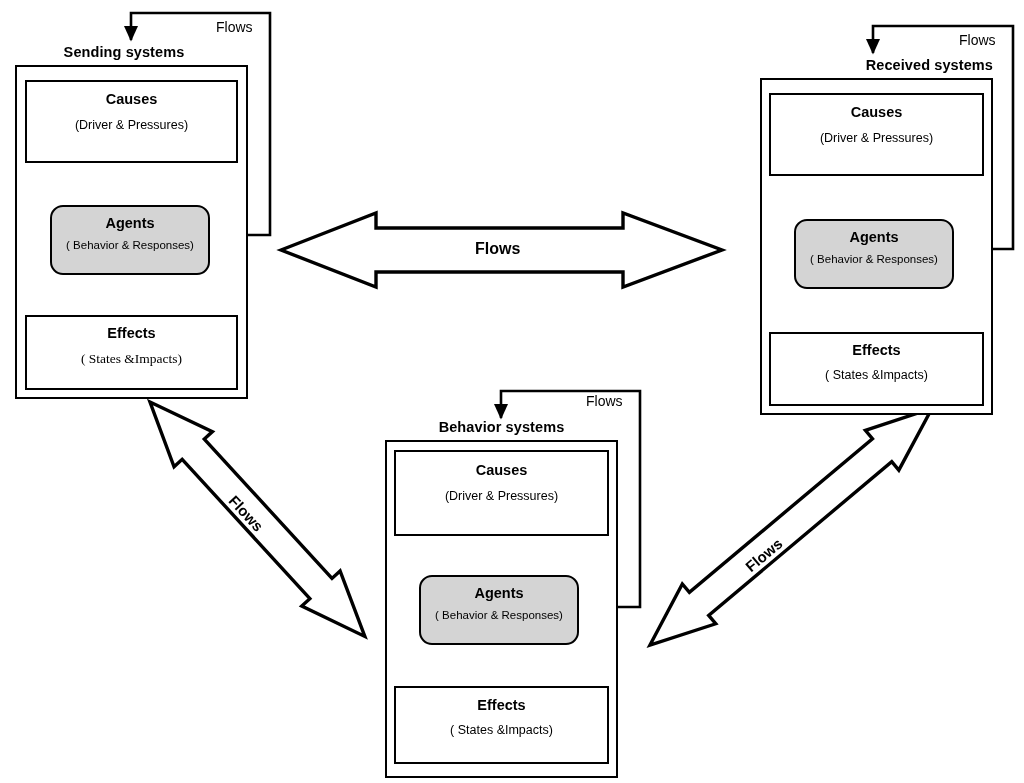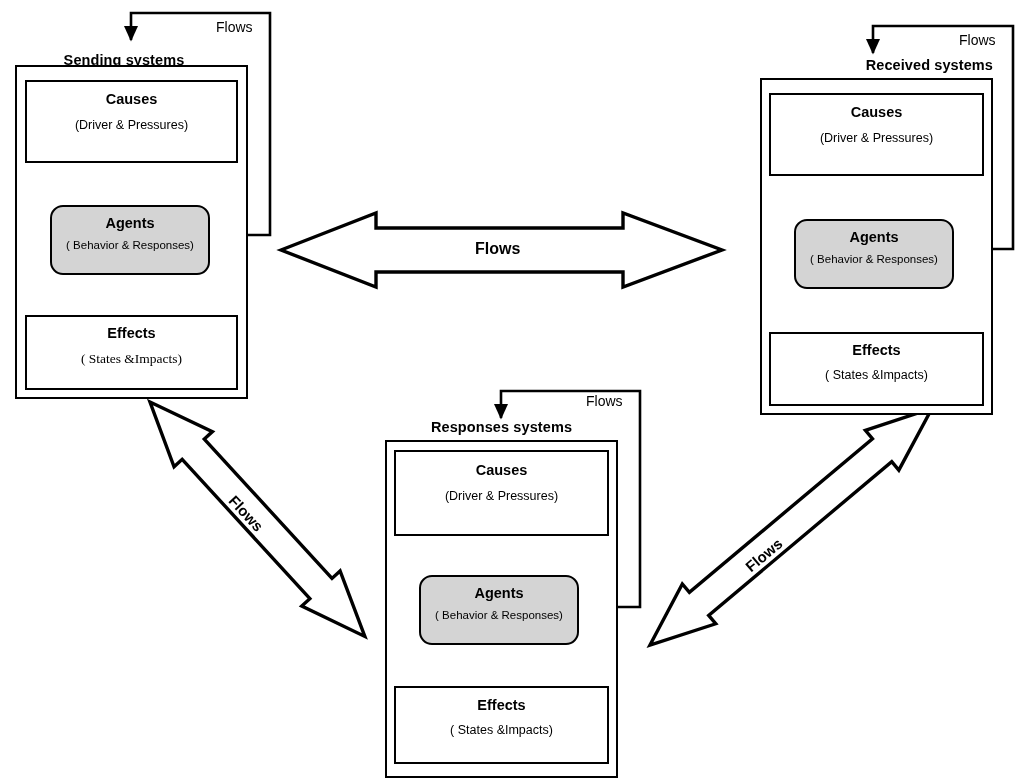--- a/index.html
+++ b/index.html
@@ -174,21 +174,21 @@
     <g transform="translate(650,645) rotate(-40)">
       <path d="M0,0
                L64,-26 L64,-15 L303,-15 L303,-26
                L368,0
                L303,26 L303,15 L64,15 L64,26 Z" fill="#ffffff" stroke="#000" stroke-width="3.4" stroke-linejoin="miter"></path>
     </g>
   </svg>
 
   <div class="system" style="left:0px; top:0px; width:300px; height:410px;">
 
-    <div class="system-title" style="top:52px; left:10px; width:228px;">Sending systems</div>
+    <div class="system-title" style="top:44px; left:10px; width:228px;">Sending systems</div>
 
     <div class="outer-box" style="left:15px; top:65px; width:233px; height:334px;"></div>
 
     <div class="inner-box" style="left:25px; top:80px; width:213px; height:83px;">
       <div class="box-title" style="margin-top:9px;">Causes</div>
       <div class="box-sub" style="margin-top:11px;">(Driver &amp; Pressures)</div>
     </div>
 
     <div class="agents-box" style="left:50px; top:205px; width:160px; height:70px;">
       <div class="box-title" style="margin-top:8px;">Agents</div>
@@ -222,21 +222,21 @@
     <div class="inner-box" style="left:29px; top:332px; width:215px; height:74px;">
       <div class="box-title" style="margin-top:8px;">Effects</div>
       <div class="box-sub" style="margin-top:10px;">( States &amp;Impacts)</div>
     </div>
 
     <div class="flow-label" style="left:219px; top:32px;">Flows</div>
   </div>
 
   <div class="system" style="left:365px; top:378px; width:290px; height:405px;">
 
-    <div class="system-title" style="top:41px; left:20px; width:233px;">Responses systems</div>
+    <div class="system-title" style="top:41px; left:20px; width:233px;">Behavior systems</div>
 
     <div class="outer-box" style="left:20px; top:62px; width:233px; height:338px;"></div>
 
     <div class="inner-box" style="left:29px; top:72px; width:215px; height:86px;">
       <div class="box-title" style="margin-top:10px;">Causes</div>
       <div class="box-sub" style="margin-top:11px;">(Driver &amp; Pressures)</div>
     </div>
 
     <div class="agents-box" style="left:54px; top:197px; width:160px; height:70px;">
       <div class="box-title" style="margin-top:8px;">Agents</div>

